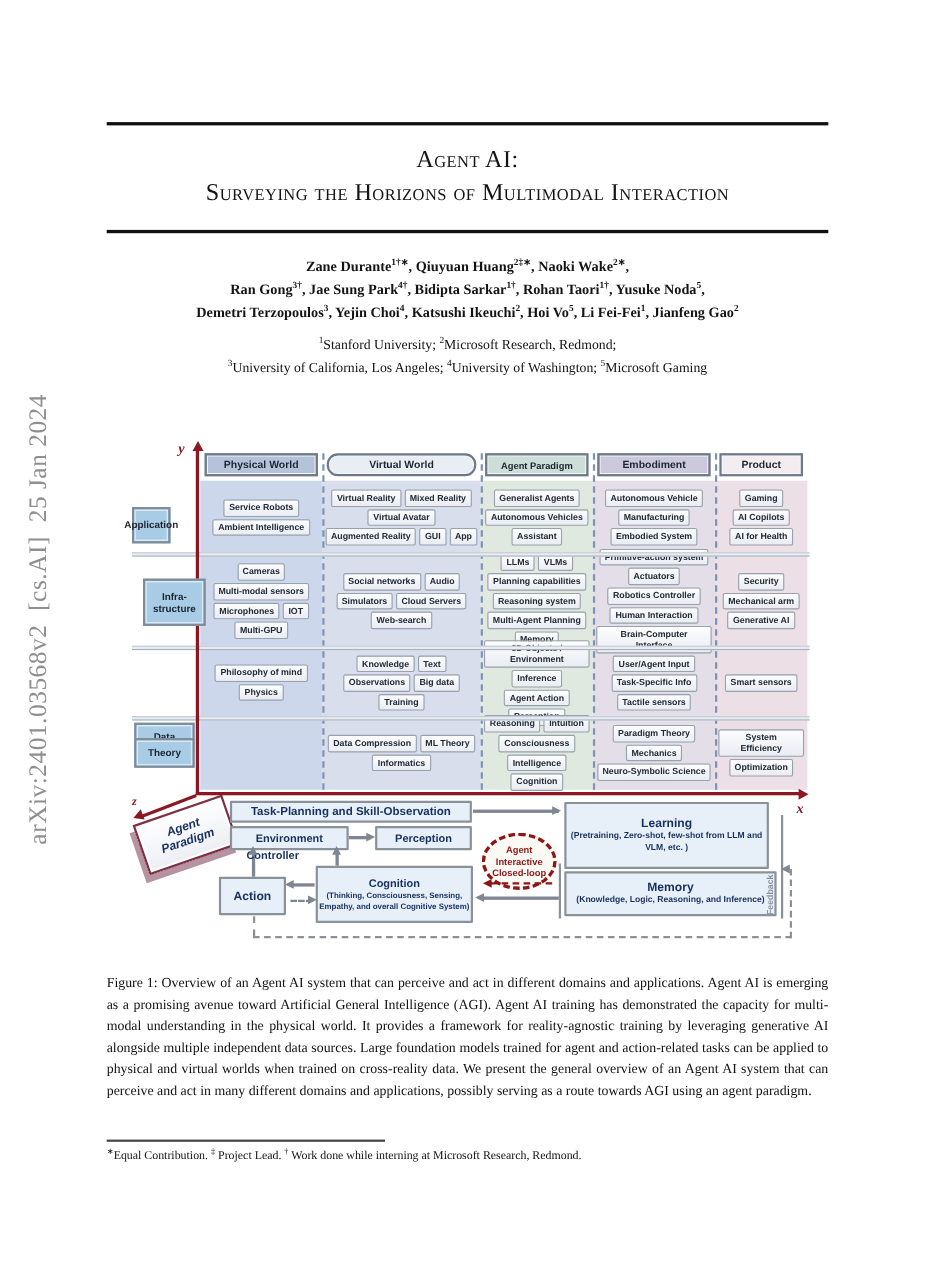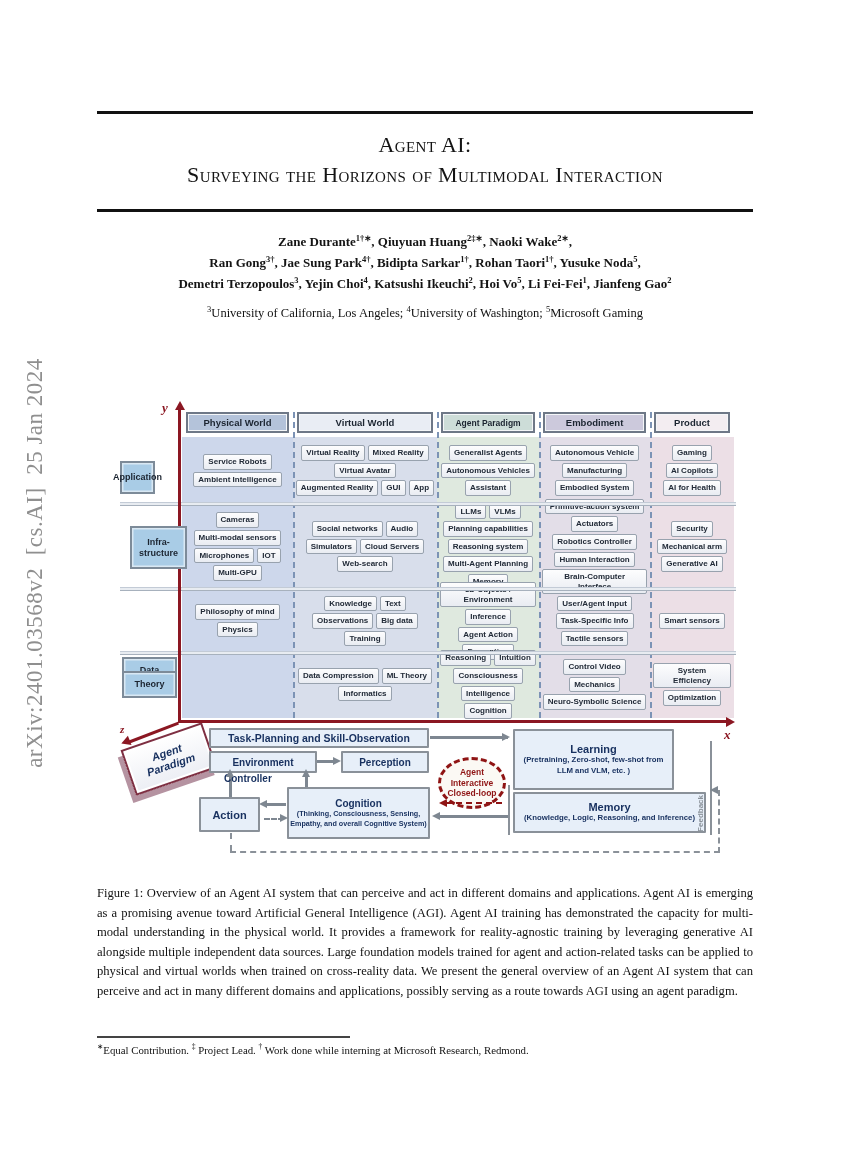--- a/index.html
+++ b/index.html
@@ -114,20 +114,23 @@
       
     <span><span>Ran Gong</span><sup>3†</sup><span>, </span></span><span><span>Jae Sung Park</span><sup>4†</sup><span>, </span></span><span><span>Bidipta Sarkar</span><sup>1†</sup><span>, </span></span><span><span>Rohan Taori</span><sup>1†</sup><span>, </span></span><span><span>Yusuke Noda</span><sup>5</sup><span>,</span></span></div>
     <div>
       
     <span><span>Demetri Terzopoulos</span><sup>3</sup><span>, </span></span><span><span>Yejin Choi</span><sup>4</sup><span>, </span></span><span><span>Katsushi Ikeuchi</span><sup>2</sup><span>, </span></span><span><span>Hoi Vo</span><sup>5</sup><span>, </span></span><span><span>Li Fei-Fei</span><sup>1</sup><span>, </span></span><span><span>Jianfeng Gao</span><sup>2</sup><span></span></span></div>
   </div>
 
   <div class="affil">
     <div>
       
+    <span><sup>1</sup><span>Stanford University; </span></span><span><sup>2</sup><span>Microsoft Research, Redmond;</span></span></div>
+    <div>
+      
     <span><sup>3</sup><span>University of California, Los Angeles; </span></span><span><sup>4</sup><span>University of Washington; </span></span><span><sup>5</sup><span>Microsoft Gaming</span></span></div>
   </div>
 
   <div class="figure">
 
 
     <div class="yline"></div>
     <div class="tr ax-u" style="left:56.5px;top:18px;"></div>
     <div class="axlab" style="left:44px;top:17px;">y</div>
     <div class="xline"></div>
@@ -157,21 +160,21 @@
             <span class="chip">IOT</span>
             <span class="chip">Multi-GPU</span>
           </div>
         <div class="cell h-theory">
             <span class="chip">Philosophy of mind</span>
             <span class="chip">Physics</span>
           </div>
       </div>
       <div class="fcol" style="width:26.1%;">
         <div class="ctint" style="background:var(--col-virtual);"></div>
-        <div class="colh" style="background:var(--colh-virtual);">Virtual World</div>
+        <div class="colh" style="background:var(--colh-virtual);border-radius:10px;">Virtual World</div>
         <div class="cell h-app">
             <span class="chip">Virtual Reality</span>
             <span class="chip">Mixed Reality</span>
             <span class="chip">Virtual Avatar</span>
             <span class="chip">Augmented Reality</span>
             <span class="chip">GUI</span>
             <span class="chip">App</span>
           </div>
         <div class="cell h-infra">
             <span class="chip">Social networks</span>
@@ -237,21 +240,21 @@
             <span class="chip">Robotics Controller</span>
             <span class="chip">Human Interaction</span>
             <span class="chip">Brain-Computer Interface</span>
           </div>
         <div class="cell h-data">
             <span class="chip">User/Agent Input</span>
             <span class="chip">Task-Specific Info</span>
             <span class="chip">Tactile sensors</span>
           </div>
         <div class="cell h-theory">
-            <span class="chip">Control Video</span>
+            <span class="chip">Paradigm Theory</span>
             <span class="chip">Mechanics</span>
             <span class="chip">Neuro-Symbolic Science</span>
           </div>
       </div>
       <div class="fcol" style="width:15.2%;">
         <div class="ctint" style="background:var(--col-product);"></div>
         <div class="colh" style="background:var(--colh-product);">Product</div>
         <div class="cell h-app">
             <span class="chip">Gaming</span>
             <span class="chip">AI Copilots</span>
@@ -285,21 +288,21 @@
     <div class="dbox" style="left:91px;top:345px;width:220px;height:20px;font-size:10.5px;">Task-Planning and Skill-Observation</div>
     <div class="dbox" style="left:91px;top:368px;width:108px;height:22px;">Environment</div>
     <div class="dbox" style="left:223px;top:368px;width:88px;height:22px;">Perception</div>
     <div class="ctrl">Controller</div>
     <div class="dbox" style="left:81px;top:414px;width:61px;height:35px;font-size:11px;">Action</div>
     <div class="dbox" style="left:169px;top:404px;width:143px;height:52px;">
       <div>Cognition</div>
       <div class="sub">(Thinking, Consciousness, Sensing, Empathy, and overall Cognitive System)</div>
     </div>
     <div class="oval">Agent Interactive Closed-loop</div>
-    <div class="dbox" style="left:395px;top:346px;width:161px;height:61px;font-size:11px;">
+    <div class="dbox" style="left:395px;top:346px;width:186px;height:61px;font-size:11px;">
       <div>Learning</div>
       <div class="sub" style="font-size:7.8px;">(Pretraining, Zero-shot, few-shot from LLM and VLM, etc. )</div>
     </div>
     <div class="dbox" style="left:395px;top:409px;width:193px;height:41px;font-size:11px;">
       <div>Memory</div>
       <div class="sub" style="font-size:7.8px;">(Knowledge, Logic, Reasoning, and Inference)</div>
     </div>
     <div class="bracket" style="left:390px;top:402px;height:50px;"></div>
     <div class="bracket" style="left:592px;top:358px;height:94px;"></div>
 

